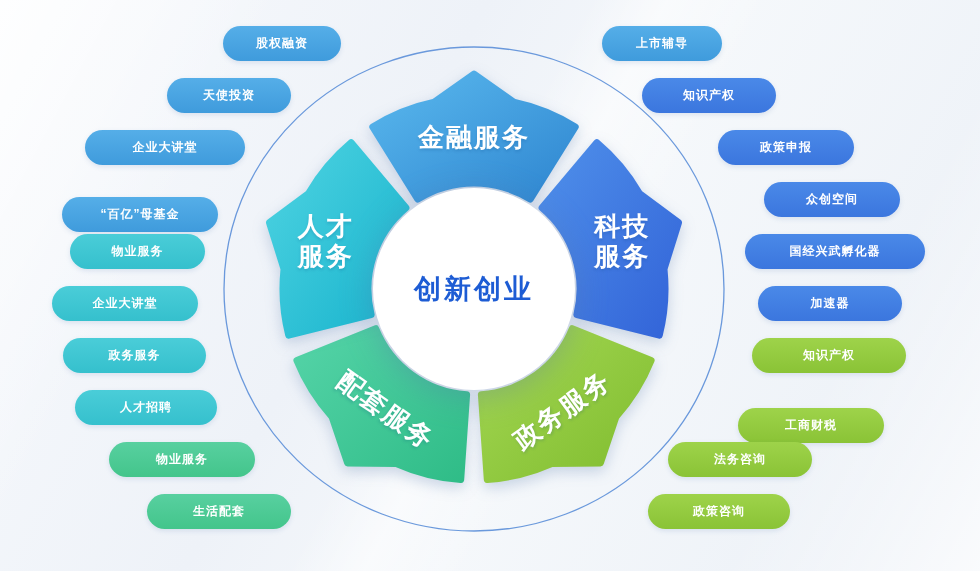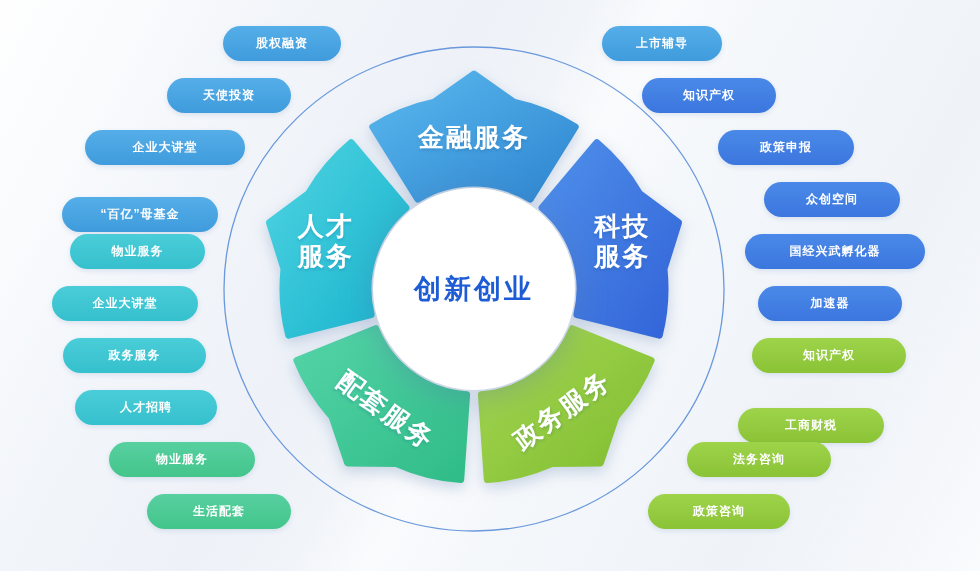--- a/index.html
+++ b/index.html
@@ -110,16 +110,16 @@
       <div class="pill" style="background: linear-gradient(rgb(88, 208, 160), rgb(67, 197, 139)); left: 109px; top: 442px; width: 146px;">物业服务</div>
       <div class="pill" style="background: linear-gradient(rgb(88, 208, 160), rgb(67, 197, 139)); left: 147px; top: 494px; width: 144px;">生活配套</div>
       <div class="pill" style="background: linear-gradient(rgb(85, 174, 232), rgb(63, 155, 220)); left: 602px; top: 26px; width: 120px;">上市辅导</div>
       <div class="pill" style="background: linear-gradient(rgb(74, 137, 232), rgb(59, 118, 222)); left: 642px; top: 78px; width: 134px;">知识产权</div>
       <div class="pill" style="background: linear-gradient(rgb(74, 137, 232), rgb(59, 118, 222)); left: 718px; top: 130px; width: 136px;">政策申报</div>
       <div class="pill" style="background: linear-gradient(rgb(74, 137, 232), rgb(59, 118, 222)); left: 764px; top: 182px; width: 136px;">众创空间</div>
       <div class="pill" style="background: linear-gradient(rgb(74, 137, 232), rgb(59, 118, 222)); left: 745px; top: 234px; width: 180px;">国经兴武孵化器</div>
       <div class="pill" style="background: linear-gradient(rgb(74, 137, 232), rgb(59, 118, 222)); left: 758px; top: 286px; width: 144px;">加速器</div>
       <div class="pill" style="background: linear-gradient(rgb(158, 211, 74), rgb(138, 195, 54)); left: 752px; top: 338px; width: 154px;">知识产权</div>
       <div class="pill" style="background: linear-gradient(rgb(158, 211, 74), rgb(138, 195, 54)); left: 738px; top: 408px; width: 146px;">工商财税</div>
-      <div class="pill" style="background: linear-gradient(rgb(158, 211, 74), rgb(138, 195, 54)); left: 687px; top: 442px; width: 144px;">法务咨询</div>
+      <div class="pill" style="background: linear-gradient(rgb(158, 211, 74), rgb(138, 195, 54)); left: 668px; top: 442px; width: 144px;">法务咨询</div>
       <div class="pill" style="background: linear-gradient(rgb(158, 211, 74), rgb(138, 195, 54)); left: 648px; top: 494px; width: 142px;">政策咨询</div>
     </div>
 </div>
 
 </body></html>

